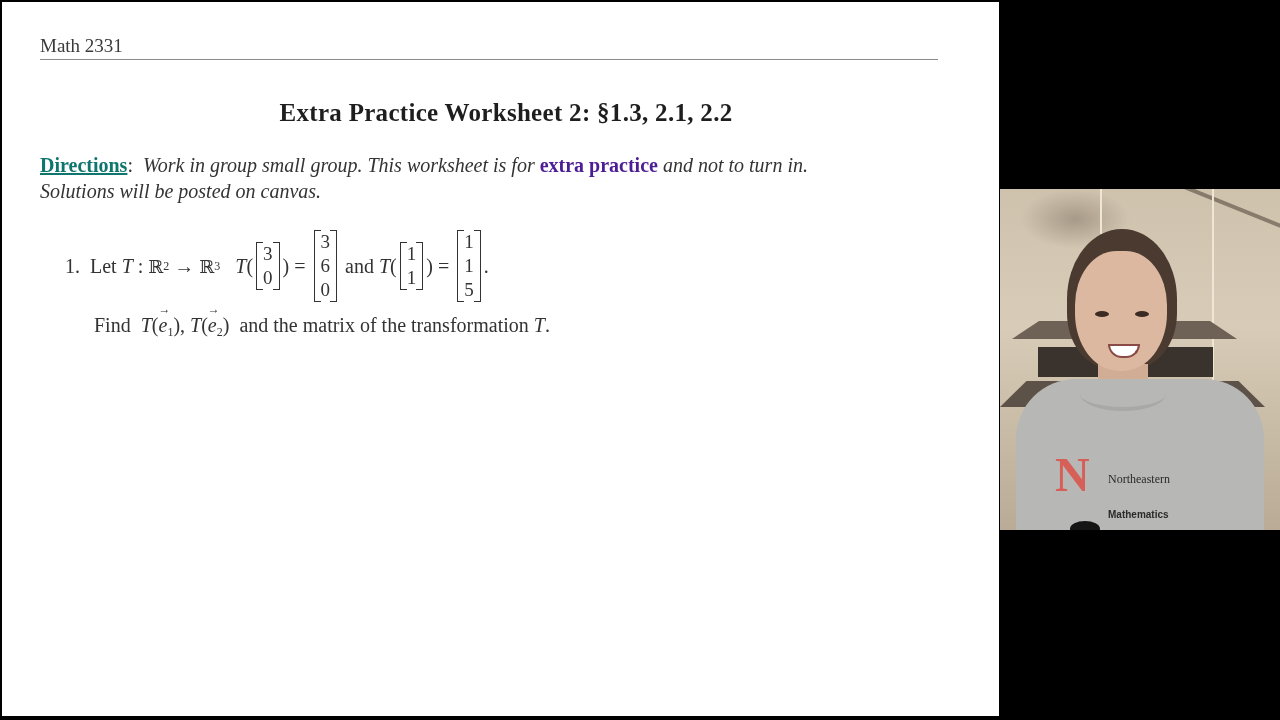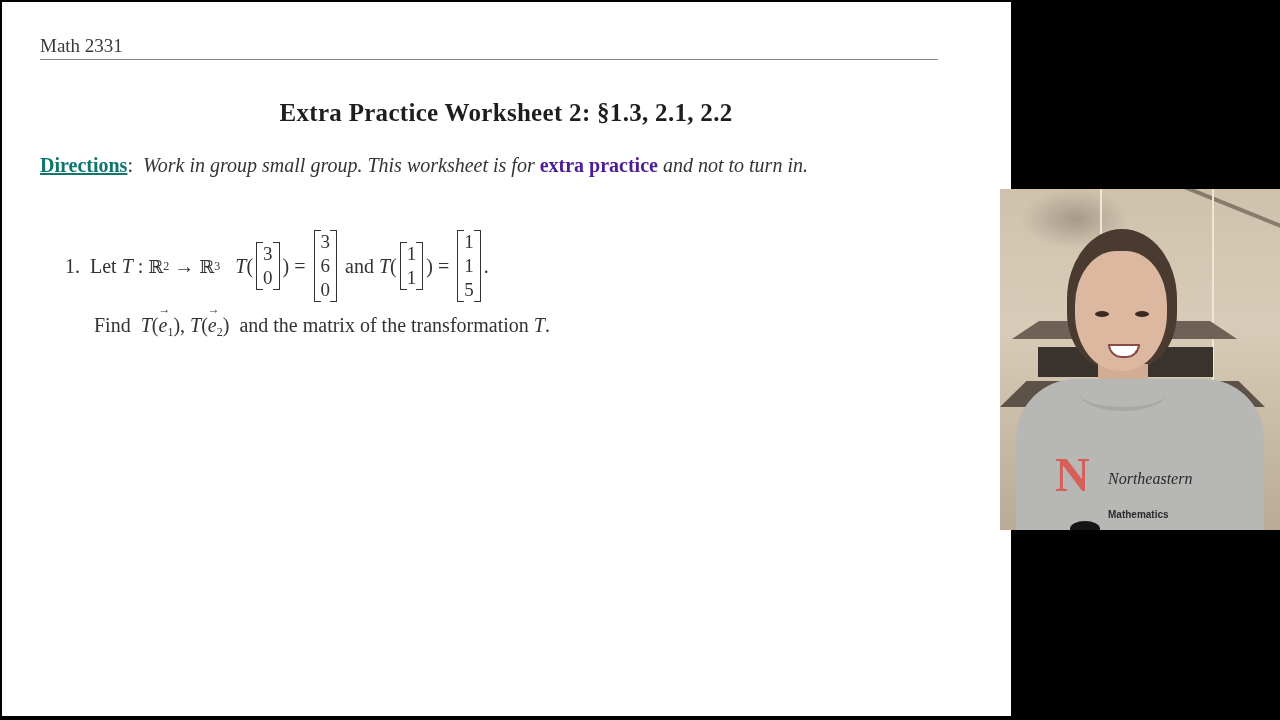--- a/index.html
+++ b/index.html
@@ -5,21 +5,20 @@
   html, body { margin:0; padding:0; }
   body {
     width:1280px; height:720px; overflow:hidden; position:relative;
     background:#000;
     font-family:"DejaVu Serif", serif;
   }
   .page {
     position:absolute; left:2px; top:2px; width:997px; height:714px;
     background:#fff;
     color:#2b2b2b;
-    padding-left:12px;
   }
   .hdr {
     position:absolute; left:38px; top:33px; width:898px; height:24px;
     border-bottom:1.5px solid #8a8a8a;
     font-family:"Liberation Serif", serif;
     font-size:19px; color:#3a3a3a;
   }
   .hdr .l { position:absolute; left:0; top:0; }
   .hdr .r { position:absolute; right:0; top:0; }
   .title {
@@ -115,21 +114,21 @@
   .cam .collar {
     position:absolute; left:80px; top:188px; width:86px; height:30px;
     border-bottom:4px solid #a8a8a6; border-radius:0 0 50% 50%;
   }
   .cam .nlogo {
     position:absolute; left:55px; top:262px; font-family:"Liberation Serif", serif;
     font-size:48px; color:#d65f58; font-weight:bold; line-height:48px;
   }
   .cam .ne {
     position:absolute; left:108px; top:282px; font-family:"Liberation Serif", serif;
-    font-size:16px; color:#2a2a2a; line-height:16px;font-style:italic;
+    font-size:12px; color:#2a2a2a; line-height:16px;
   }
   .cam .mt {
     position:absolute; left:108px; top:318px; font-family:Liberation Sans, sans-serif;
     font-size:10px; font-weight:bold; color:#2a2a2a; line-height:16px;
   }
   .cam .mic {
     position:absolute; left:70px; top:332px; width:30px; height:16px;
     background:#151515; border-radius:50% 50% 0 0;
   }
 </style>
@@ -141,20 +140,21 @@
     <span class="l">Math 2331</span>
   </div>
 
   <div class="title">Extra Practice Worksheet 2: §1.3, 2.1, 2.2</div>
 
   <div class="dir">
     <span class="lbl">Directions</span><span>:</span>&nbsp;
     <i>Work in group small group. This worksheet is for</i>
     <b>extra practice</b>
     <i>and not to turn in.</i><br>
+    <i>Solutions will be posted on canvas.</i>
   </div>
 
   <div class="prob">
     <span>1.</span>&nbsp;&nbsp;
     <span>Let</span>&nbsp;
     <i>T</i>&nbsp;<span>:</span>&nbsp;
     <span class="bb">ℝ</span><sup>2</sup>&nbsp;
     <span>→</span>&nbsp;
     <span class="bb">ℝ</span><sup>3</sup>&nbsp;
     &nbsp;

